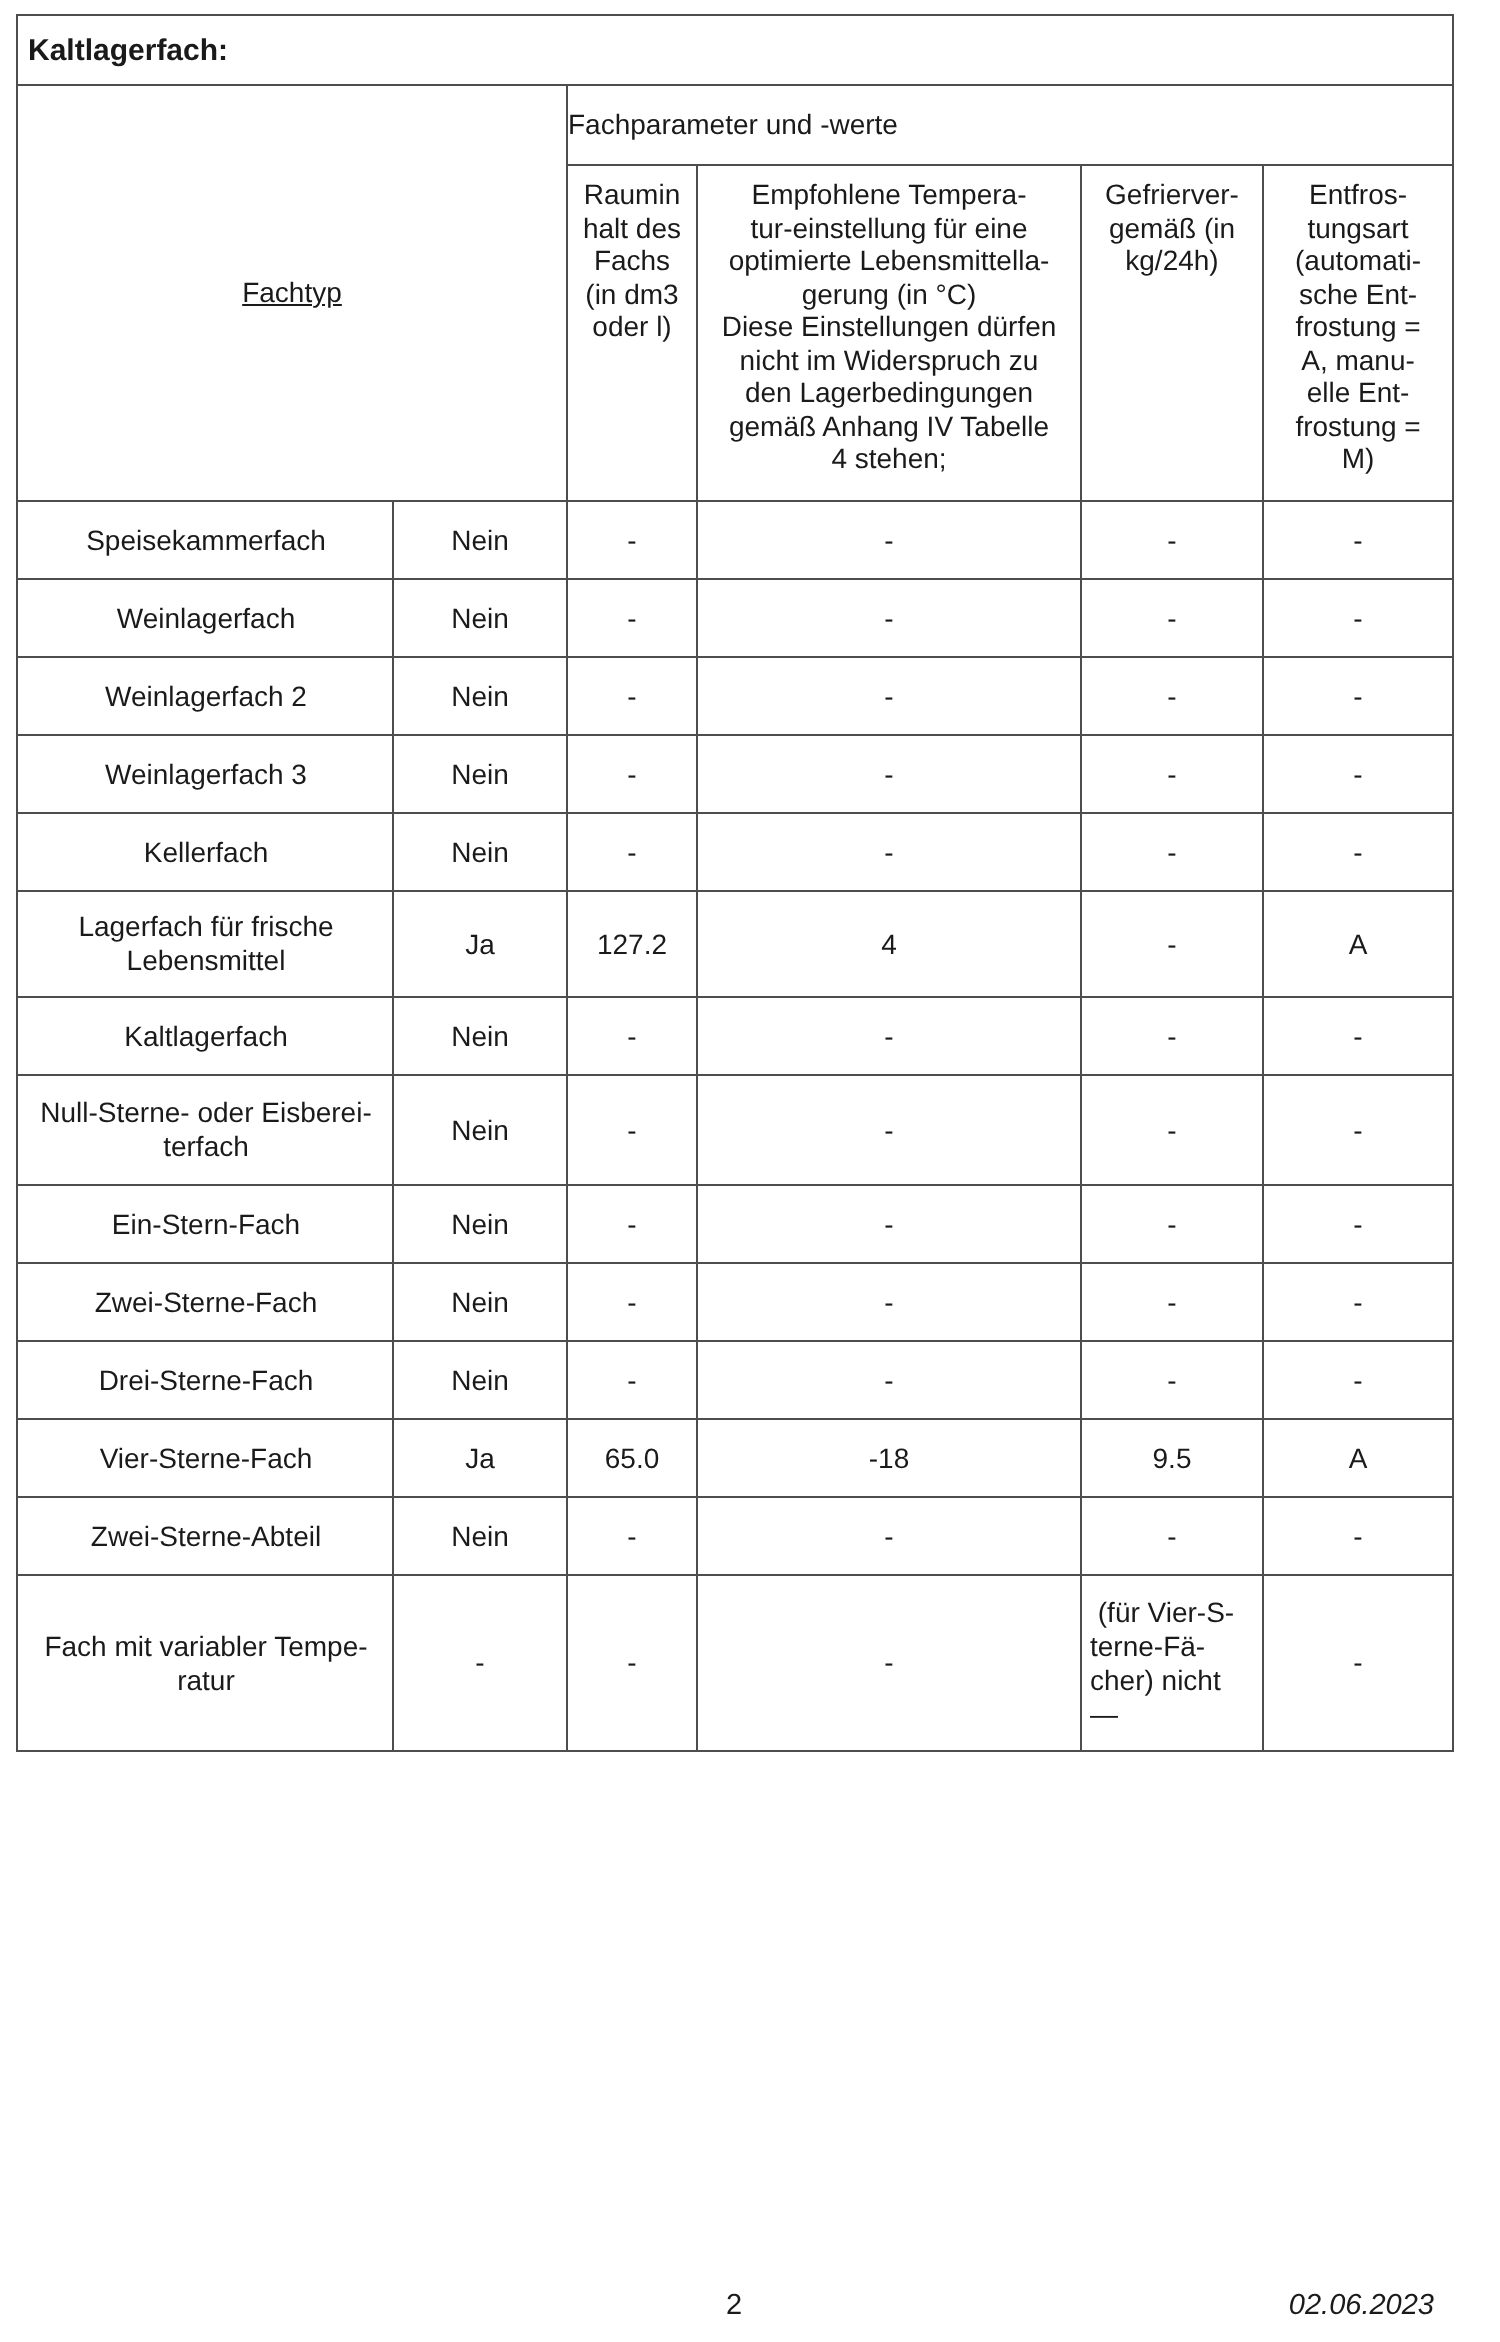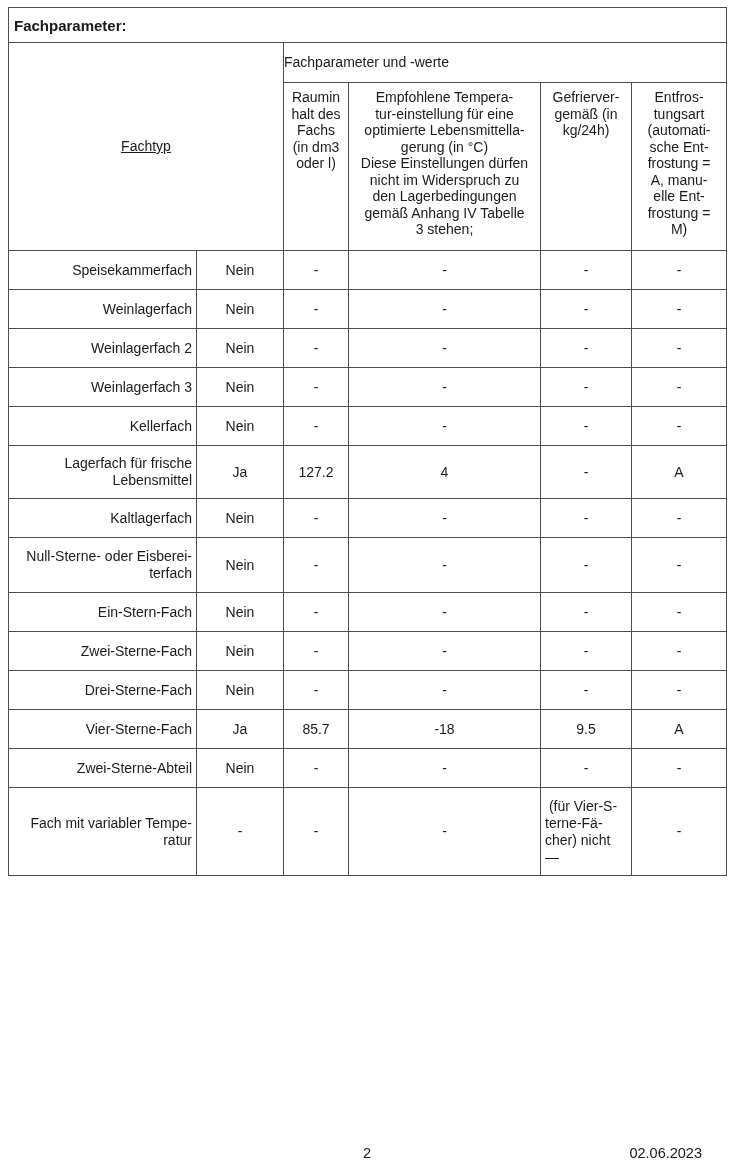--- a/index.html
+++ b/index.html
@@ -45,68 +45,68 @@
     vertical-align: top;
     text-align: center;
     padding: 6px 1px 0 1px;
     line-height: 16.5px;
   }
   tbody tr { height: 39px; }
   tbody tr:nth-child(6) { height: 53px; }
   tbody tr:nth-child(8) { height: 55px; }
   tbody tr:nth-child(14) { height: 88px; }
   tbody td { text-align: center; }
-  tbody td:first-child { text-align: right; padding-left: 5px; padding-right: 4px; margin-left: 41px; }
+  tbody td:first-child { text-align: center; padding-left: 5px; padding-right: 4px; margin-left: 41px; }
   tbody tr:nth-child(14) td:nth-child(5) { text-align: left; padding-left: 4px; }
 
   .footer {
     position: absolute; left: 8px; top: 1145px;
     width: 718px; height: 20px;
     font-size: 14.5px;
   }
   .page-num { position: absolute; left: 50%; transform: translateX(-50%); }
-  .footer-date { position: absolute; right: 24px; }
+  .footer-date { position: absolute; right: 9px; font-style: italic; }
 </style>
 </head>
 <body>
 
 <div class="page">
 
   <table class="fach">
     <colgroup>
       <col style="width:188px">
       <col style="width:87px">
       <col style="width:65px">
       <col style="width:192px">
       <col style="width:91px">
       <col style="width:95px">
     </colgroup>
     <thead>
       <tr>
-        <td class="title-cell" colspan="6">Fachparameter:</td>
+        <td class="title-cell" colspan="6">Kaltlagerfach:</td>
       </tr>
       <tr class="group-row">
         <td class="fachtyp-cell" colspan="2" rowspan="2">Fachtyp</td>
         <td class="group-cell" colspan="4">Fachparameter und -werte</td>
       </tr>
       <tr class="subhead-row">
         <td class="sub-cell">Raumin
 halt des
 Fachs
 (in dm3
 oder l)</td>
         <td class="sub-cell">Empfohlene Tempera-
 tur-einstellung für eine
 optimierte Lebensmittella-
 gerung (in °C)
 Diese Einstellungen dürfen
 nicht im Widerspruch zu
 den Lagerbedingungen
 gemäß Anhang IV Tabelle
-3 stehen;</td>
+4 stehen;</td>
         <td class="sub-cell">Gefrierver-
 gemäß (in
 kg/24h)</td>
         <td class="sub-cell">Entfros-
 tungsart
 (automati-
 sche Ent-
 frostung =
 A, manu-
 elle Ent-
@@ -201,21 +201,21 @@
           <td>Drei-Sterne-Fach</td>
           <td>Nein</td>
           <td>-</td>
           <td>-</td>
           <td>-</td>
           <td>-</td>
         </tr>
         <tr>
           <td>Vier-Sterne-Fach</td>
           <td>Ja</td>
-          <td>85.7</td>
+          <td>65.0</td>
           <td>-18</td>
           <td>9.5</td>
           <td>A</td>
         </tr>
         <tr>
           <td>Zwei-Sterne-Abteil</td>
           <td>Nein</td>
           <td>-</td>
           <td>-</td>
           <td>-</td>

